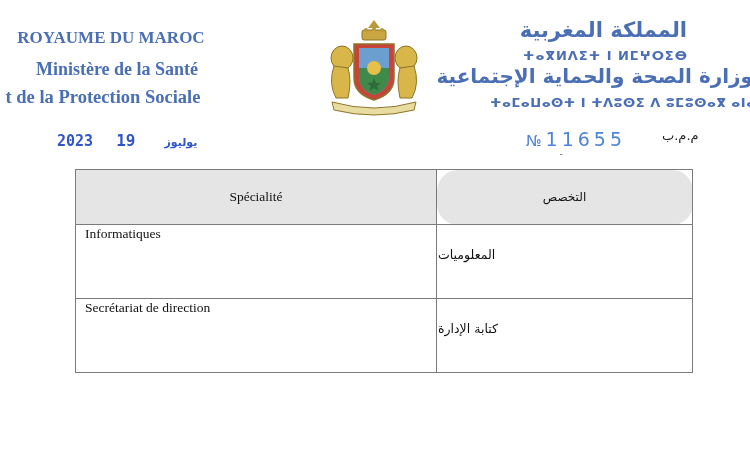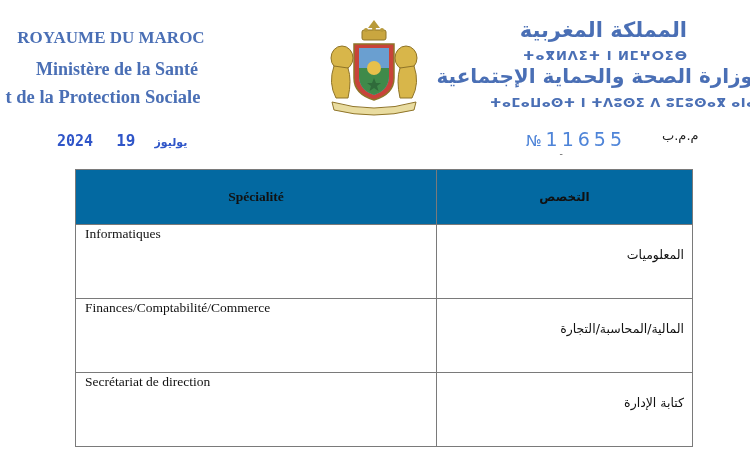--- a/index.html
+++ b/index.html
@@ -15,40 +15,40 @@
   .hdr-ar .a1 { position:absolute; right:63px; top:0px; font-size:21px; font-family:"DejaVu Sans", sans-serif; white-space:nowrap; }
   .hdr-ar .t1 { position:absolute; right:62px; top:30px; font-size:13px; font-family:"DejaVu Sans", sans-serif; direction:ltr; white-space:nowrap; letter-spacing:1px; }
   .hdr-ar .a2 { position:absolute; right:-3px; top:46px; font-size:20px; font-family:"DejaVu Sans", sans-serif; white-space:nowrap; }
   .hdr-ar .t2 { position:absolute; left:0px; top:77px; font-size:13px; font-family:"DejaVu Sans", sans-serif; direction:ltr; white-space:nowrap; letter-spacing:0.5px; }
   .ref-no { position:absolute; left:526px; top:128px; color:#4e84d8; font-family:"DejaVu Sans", sans-serif; font-size:19px; letter-spacing:4px; }
   .ref-no .no { font-size:15px; letter-spacing:0; margin-right:4px; }
   .ref-code { position:absolute; left:662px; top:128px; font-size:13px; font-family:"DejaVu Sans", sans-serif; color:#222; }
   .mark { position:absolute; left:560px; top:148px; font-size:8px; color:#555; }
   table.spec { position:absolute; left:75px; top:169px; width:618px; border-collapse:collapse; font-family:"Liberation Serif", serif; }
   table.spec td, table.spec th { border:1.5px solid #7a7a7a; font-size:13.5px; color:#111; }
-  table.spec th { background:#0369a1; height:52px; font-weight:bold; }
+  table.spec th { background:#e5e5e5; height:52px; font-weight:normal; }
   table.spec th.fr { width:358px; text-align:center; }
-  table.spec th.ar { text-align:center; direction:rtl; font-family:"DejaVu Sans", sans-serif; font-size:12px; }
+  table.spec th.ar { text-align:center; direction:rtl; font-family:"DejaVu Sans", sans-serif; font-size:12px;border-radius:21px; }
   table.spec td { height:50px; }
   table.spec td.fr { text-align:left; padding-left:9px; vertical-align:top; height:32px; }
-  table.spec td.ar { direction:rtl; text-align:right; padding-right:8px; font-family:"DejaVu Sans", sans-serif; font-size:12.5px; vertical-align:top; padding-top:22px; }
+  table.spec td.ar { direction:rtl; text-align:left; padding-right:8px; font-family:"DejaVu Sans", sans-serif; font-size:12.5px; vertical-align:top; padding-top:22px; }
   table.spec tr:last-child td { border-bottom:1.5px solid #7a7a7a; }
 </style>
 </head>
 <body>
 
 <div class="hdr-fr">
   <div class="l1">ROYAUME DU MAROC</div>
   <div class="l2">Ministère de la Santé</div>
   <div class="l3">t de la Protection Sociale</div>
 </div>
 
 <div class="stamp-date">
-  <span>2024</span>
-  <span style="font-family:'DejaVu Sans',sans-serif;font-size:11px;margin-left:10px;">يوليوز</span>
+  <span>2023</span>
+  <span style="font-family:'DejaVu Sans',sans-serif;font-size:11px;margin-left:20px;">يوليوز</span>
   <span class="day">19</span>
 </div>
 
 <div class="emblem">
   <svg width="112" height="100" viewBox="0 0 112 100">
 
     <path d="M50 10 L56 2 L62 10 Z" fill="#b89a3a"></path>
     <rect x="44" y="12" width="24" height="10" rx="2" fill="#c9a640" stroke="#8f7428" stroke-width="1"></rect>
     <circle cx="48" cy="12" r="2" fill="#b89a3a"></circle>
       <circle cx="56" cy="11" r="2" fill="#b89a3a"></circle>
@@ -88,21 +88,17 @@
       <th class="fr">Spécialité</th>
       <th class="ar">التخصص</th>
     </tr>
   </thead>
   <tbody>
     <tr>
       <td class="fr">Informatiques</td>
       <td class="ar">المعلوميات</td>
     </tr>
     <tr>
-      <td class="fr">Finances/Comptabilité/Commerce</td>
-      <td class="ar">المالية/المحاسبة/التجارة</td>
-    </tr>
-    <tr>
       <td class="fr">Secrétariat de direction</td>
       <td class="ar">كتابة الإدارة</td>
     </tr>
   </tbody>
 </table>
 
 </body></html>

